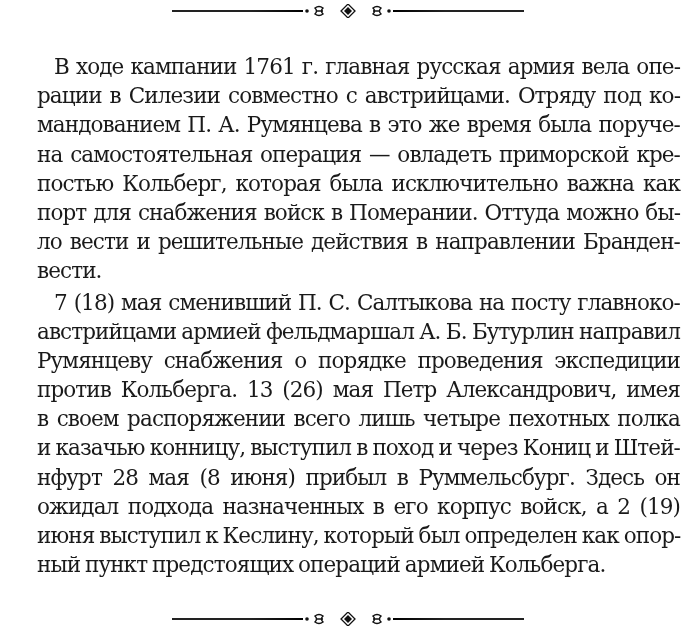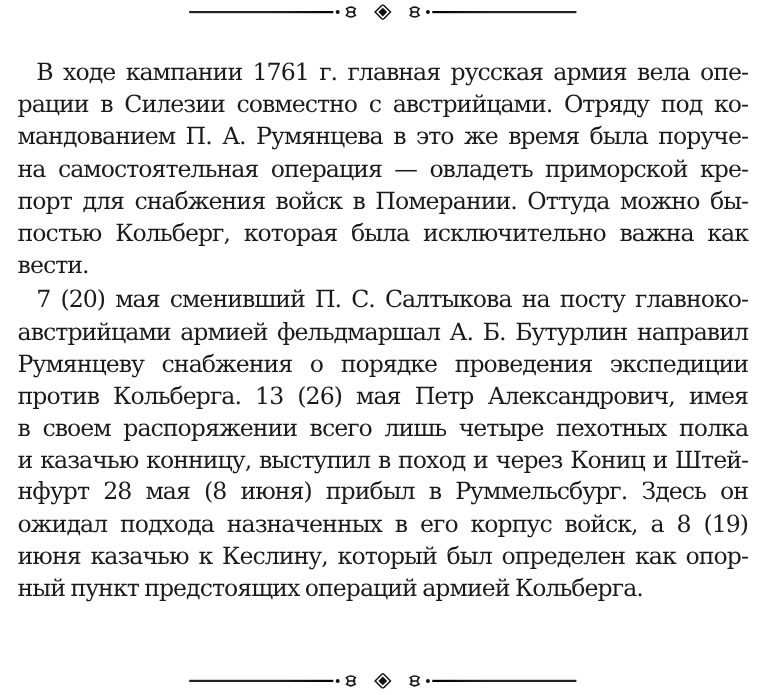--- a/index.html
+++ b/index.html
@@ -13,21 +13,21 @@
   .ornament .rule.right { background: linear-gradient(to left, #222 0%, #222 60%, #000 100%); height: 1.5px; }
   .ornament svg { display: block; }
   .top { top: 4px; }
   .bottom { top: 612px; }
   .text {
     position: absolute; left: 16px; top: 52px; width: 664px;
     font-family: "DejaVu Serif", "Liberation Serif", serif;
     font-size: 21.5px; line-height: 29.2px; color: #1a1a1a;
     letter-spacing: -0.9px; word-spacing: -1px;
   }
-  .line { display: block; white-space: nowrap; text-align: justify; text-align-last: justify; height: 29.2px; overflow: visible; }
+  .line { display: block; white-space: nowrap; text-align: justify; text-align-last: justify; height: 29.2px; overflow: visible; margin-left: 21px; }
   .line.last { text-align-last: left; }
   .para { margin: 0 0 2px 0; }
   .indent { padding-left: 17px; }
 </style>
 </head>
 <body>
 
 <div class="ornament top">
   <div class="rule left"></div>
   <svg width="90" height="14" viewBox="0 0 90 14">
@@ -40,34 +40,35 @@
   </svg>
   <div class="rule right"></div>
 </div>
 
 <div class="text">
   <div class="para">
     <span class="line indent">В ходе кампании 1761 г. главная русская армия вела опе-</span>
     <span class="line">рации в Силезии совместно с австрийцами. Отряду под ко-</span>
     <span class="line">мандованием П. А. Румянцева в это же время была поруче-</span>
     <span class="line">на самостоятельная операция — овладеть приморской кре-</span>
+    <span class="line">постью Кольберг, которая была исключительно важна как</span>
     <span class="line">порт для снабжения войск в Померании. Оттуда можно бы-</span>
-    <span class="line">постью Кольберг, которая была исключительно важна как</span>
+    <span class="line">ло вести и решительные действия в направлении Бранден-</span>
     <span class="line last">вести.</span>
   </div>
   <div class="para">
-    <span class="line indent">7 (20) мая сменивший П. С. Салтыкова на посту главноко-</span>
+    <span class="line indent">7 (18) мая сменивший П. С. Салтыкова на посту главноко-</span>
     <span class="line">австрийцами армией фельдмаршал А. Б. Бутурлин направил</span>
     <span class="line">Румянцеву снабжения о порядке проведения экспедиции</span>
     <span class="line">против Кольберга. 13 (26) мая Петр Александрович, имея</span>
     <span class="line">в своем распоряжении всего лишь четыре пехотных полка</span>
     <span class="line">и казачью конницу, выступил в поход и через Кониц и Штей-</span>
     <span class="line">нфурт 28 мая (8 июня) прибыл в Руммельсбург. Здесь он</span>
-    <span class="line">ожидал подхода назначенных в его корпус войск, а 8 (19)</span>
-    <span class="line">июня казачью к Кеслину, который был определен как опор-</span>
+    <span class="line">ожидал подхода назначенных в его корпус войск, а 2 (19)</span>
+    <span class="line">июня выступил к Кеслину, который был определен как опор-</span>
     <span class="line last">ный пункт предстоящих операций армией Кольберга.</span>
   </div>
 </div>
 
 <div class="ornament bottom">
   <div class="rule left"></div>
   <svg width="90" height="14" viewBox="0 0 90 14">
     <circle cx="4" cy="7" r="1.8" fill="#111"></circle>
     <path d="M12 4 q4 -3 8 0 q-3 3 0 6 q-4 3 -8 0 q3 -3 0 -6 z M14 7 h6" fill="none" stroke="#111" stroke-width="1.4"></path>
     <path d="M45 0 L52 7 L45 14 L38 7 Z" fill="none" stroke="#111" stroke-width="1.3"></path>

